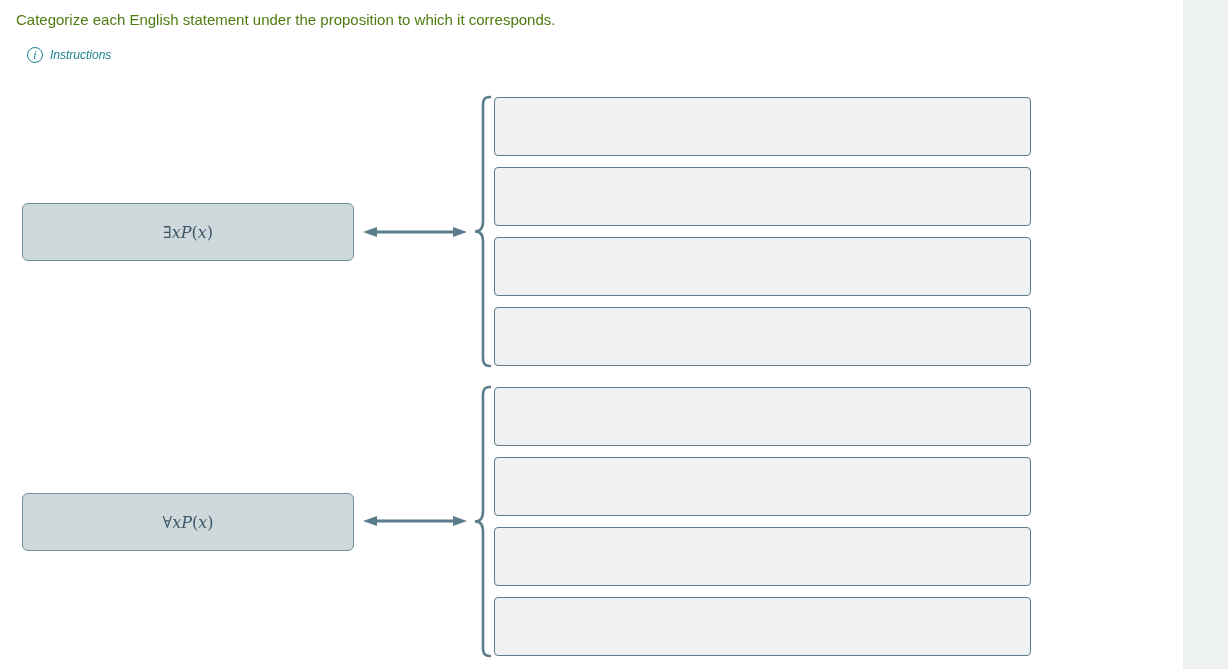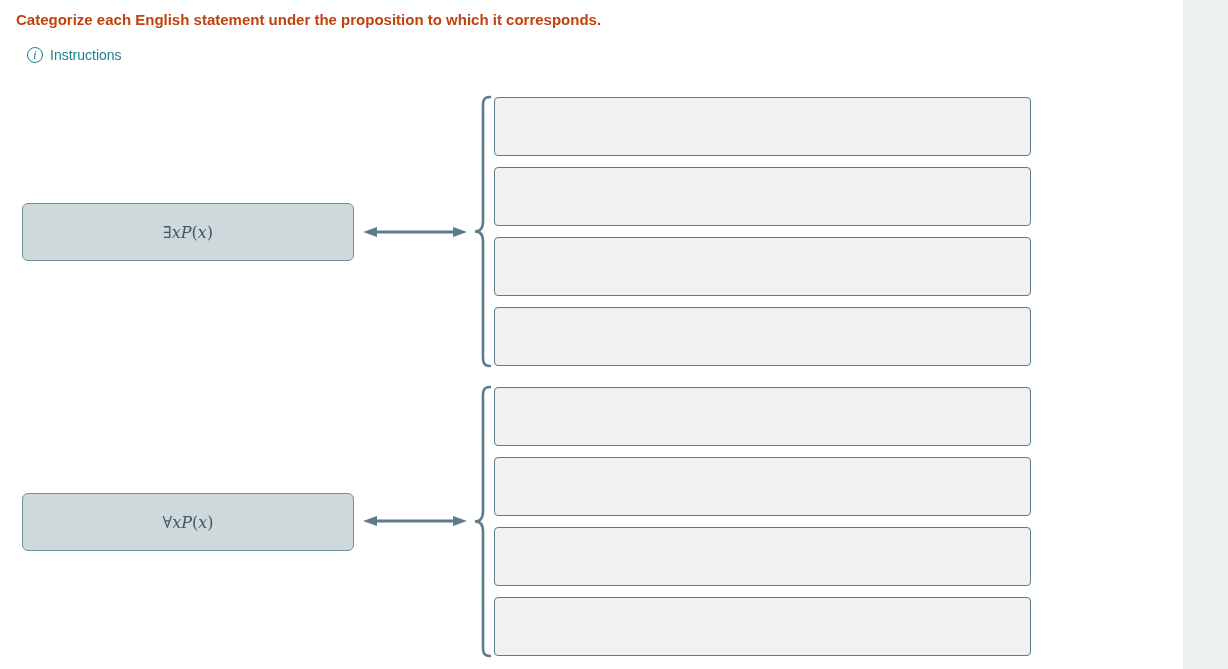--- a/index.html
+++ b/index.html
@@ -23,22 +23,21 @@
     top: 0;
     width: 45px;
     height: 669px;
     background: #eef1f2;
   }
   .prompt {
     position: absolute;
     left: 16px;
     top: 11px;
     font-size: 15px;
-    color: #c2410c;
-    font-weight: bold;
+    color: #4d7c0f;
   }
   .instructions {
     position: absolute;
     left: 27px;
     top: 47px;
     display: flex;
     align-items: center;
     gap: 7px;
     color: #1b7f8e;
     cursor: pointer;
@@ -52,21 +51,22 @@
     align-items: center;
     justify-content: center;
     font-family: "DejaVu Serif", serif;
     font-style: italic;
     font-size: 11px;
     line-height: 1;
     color: #1b7f8e;
     box-sizing: border-box;
   }
   .instructions-label {
-    font-size: 14px;
+    font-size: 12px;
+    font-style: italic;
   }
   .prop-box {
     position: absolute;
     left: 22px;
     width: 332px;
     height: 58px;
     background: #cfd8db;
     border: 1px solid #70909c;
     border-radius: 6px;
     box-sizing: border-box;

